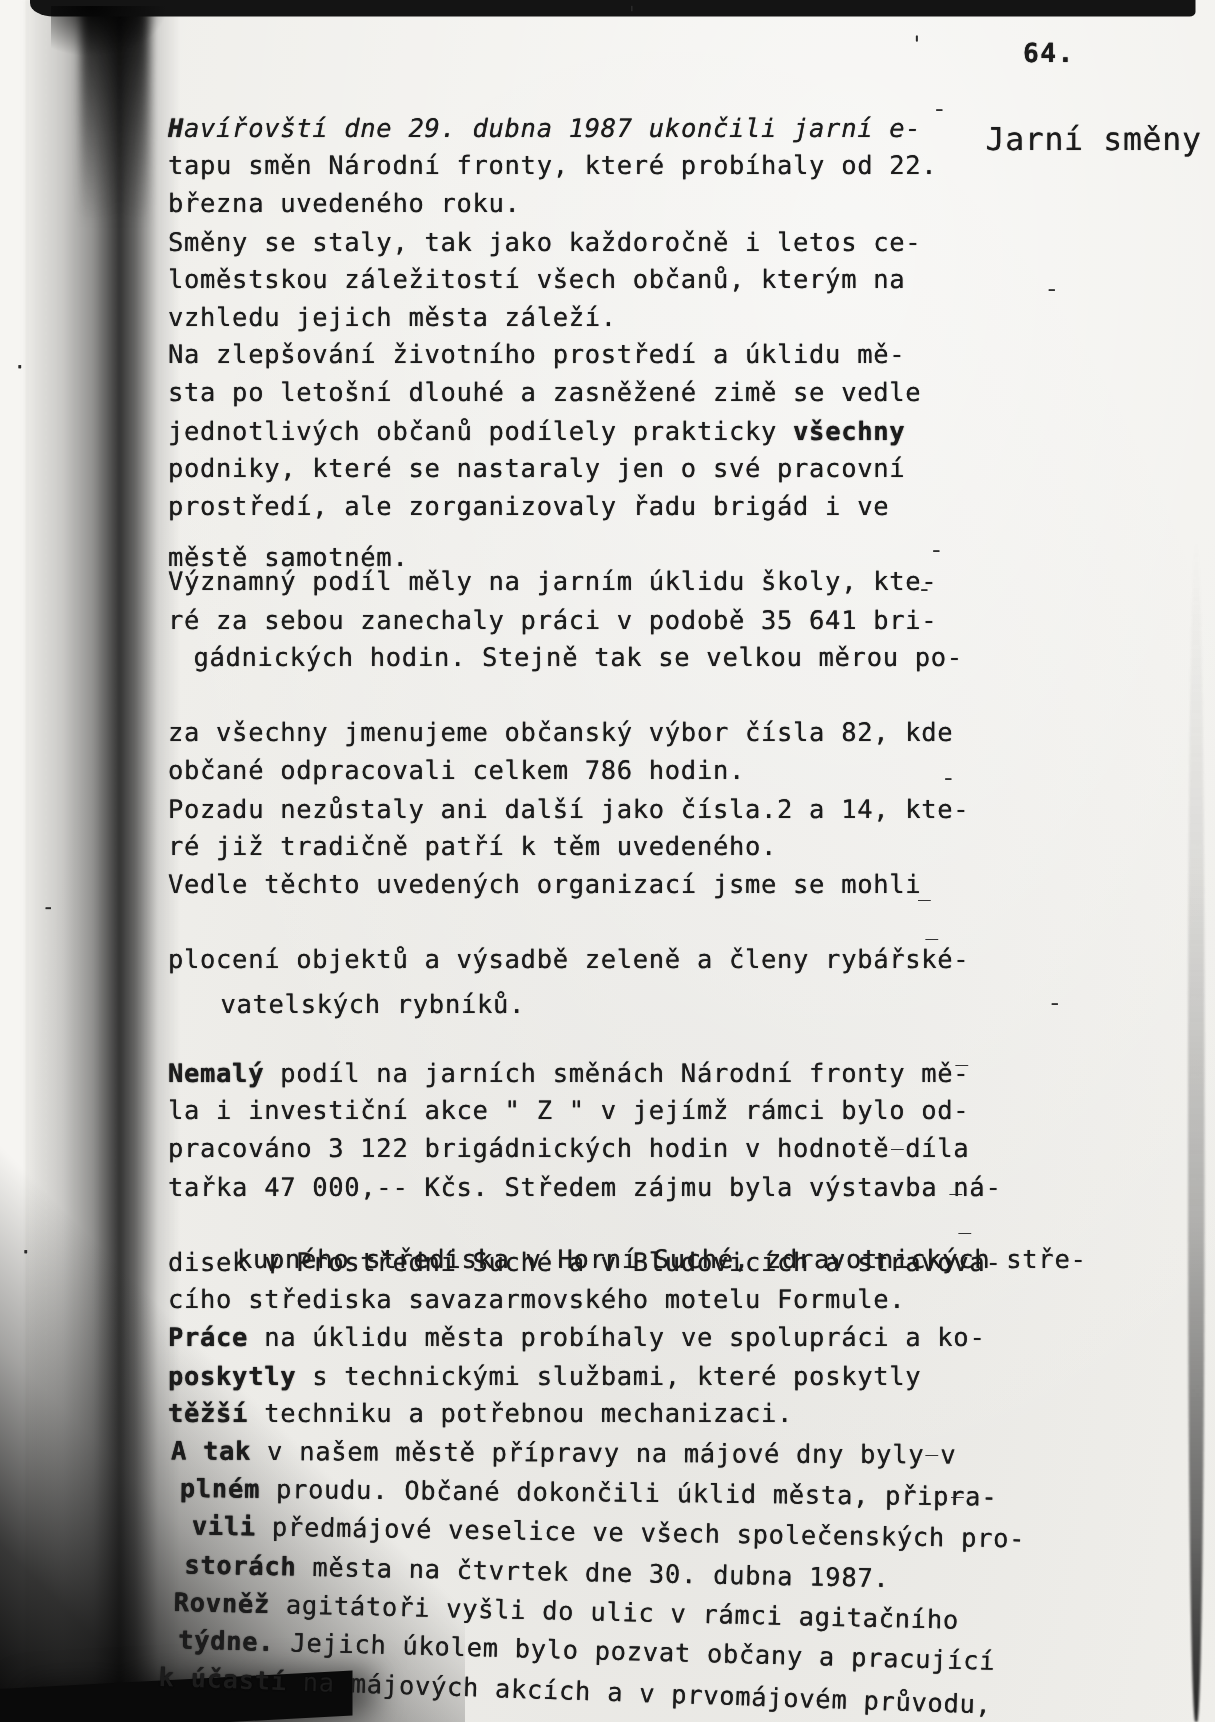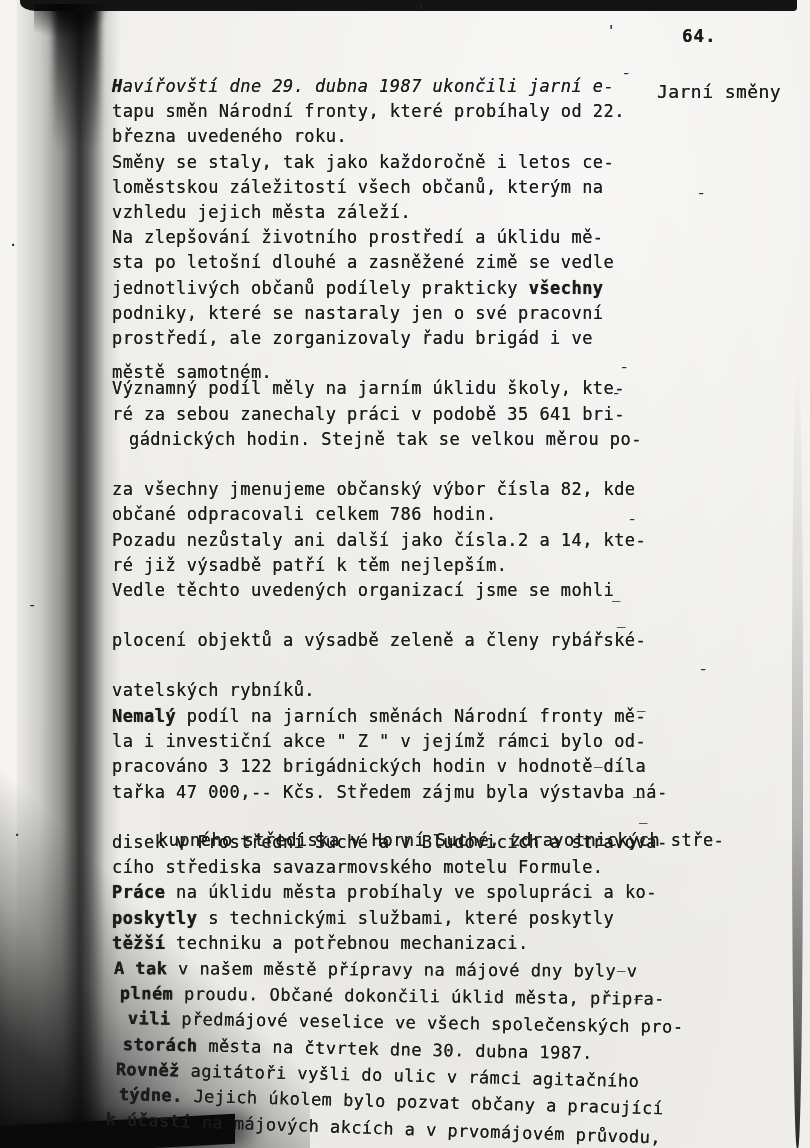--- a/index.html
+++ b/index.html
@@ -55,21 +55,21 @@
       rgba(75,75,75,.38) 58%,
       rgba(40,40,40,.68) 84%,
       rgba(15,15,15,.9) 100%);
     filter:blur(.6px);
   }
   .page-number{
     position:absolute;left:682px;top:26px;font-size:17.5px;font-weight:bold;
     letter-spacing:1px;text-shadow:0 0 .6px rgba(10,10,10,.9);
   }
   .margin-note{
-    position:absolute;left:657px;top:81px;font-size:18px;white-space:pre;
+    position:absolute;left:657px;top:81px;font-size:21px;white-space:pre;
     letter-spacing:.45px;text-shadow:0 0 .5px rgba(10,10,10,.85);
   }
   .text-block{position:absolute;left:112px;top:0;width:560px;height:100%;}
   .line{
     position:absolute;left:0;white-space:pre;font-size:17px;line-height:1;
     letter-spacing:.45px;text-shadow:0 0 .5px rgba(10,10,10,.85);
     transform-origin:left top;
   }
   .line .bold{font-weight:bold;text-shadow:0 0 .8px rgba(0,0,0,.95);}
   .mark{
@@ -101,24 +101,24 @@
       <div class="line" style="top: 279.6px;">jednotlivých občanů podílely prakticky <span class="bold">všechny</span></div>
       <div class="line" style="top: 304.8px;">podniky, které se nastaraly jen o své pracovní</div>
       <div class="line" style="top: 330px;">prostředí, ale zorganizovaly řadu brigád i ve</div>
       <div class="line" style="top: 352px; margin-top: 12px;">městě samotném.</div>
       <div class="line" style="top: 380.4px;">Významný podíl měly na jarním úklidu školy, kte-</div>
       <div class="line" style="top: 405.6px;">ré za sebou zanechaly práci v podobě 35 641 bri-</div>
       <div class="line" style="top: 430.8px; margin-left: 17px;">gádnických hodin. Stejně tak se velkou měrou po-</div>
       <div class="line" style="top: 481.2px;">za všechny jmenujeme občanský výbor čísla 82, kde</div>
       <div class="line" style="top: 506.4px;">občané odpracovali celkem 786 hodin.</div>
       <div class="line" style="top: 531.6px;">Pozadu nezůstaly ani další jako čísla.2 a 14, kte-</div>
-      <div class="line" style="top: 556.8px;">ré již výsadbě patří k těm nejlepším.</div>
+      <div class="line" style="top: 556.8px;">ré již tradičně patří k těm uvedeného.</div>
       <div class="line" style="top: 582px;">Vedle těchto uvedených organizací jsme se mohli</div>
       <div class="line" style="top: 632.4px;">plocení objektů a výsadbě zeleně a členy rybářské-</div>
-      <div class="line" style="top: 682px;">vatelských rybníků.</div>
+      <div class="line" style="top: 662px; margin-left: 35px;">vatelských rybníků.</div>
       <div class="line" style="top: 708px;"><span class="bold">Nemalý</span> podíl na jarních směnách Národní fronty mě-</div>
       <div class="line" style="top: 733.2px;">la i investiční akce " Z " v jejímž rámci bylo od-</div>
       <div class="line" style="top: 758.4px;">pracováno 3 122 brigádnických hodin v hodnotě díla</div>
       <div class="line" style="top: 783.6px;">tařka 47 000,-- Kčs. Středem zájmu byla výstavba ná-</div>
       <div class="line" style="top: 832px; margin-left: 46px;">kupného střediska v Horní Suché, zdravotnických stře-</div>
       <div class="line" style="top: 834px;">disek v Prostřední Suché a v Bludovicích a stravova-</div>
       <div class="line" style="top: 859.2px;">cího střediska savazarmovského motelu Formule.</div>
       <div class="line" style="top: 884.4px;"><span class="bold">Práce</span> na úklidu města probíhaly ve spolupráci a ko-</div>
       <div class="line" style="top: 909.6px;"><span class="bold">poskytly</span> s technickými službami, které poskytly</div>
       <div class="line" style="top: 934.8px;"><span class="bold">těžší</span> techniku a potřebnou mechanizaci.</div>

